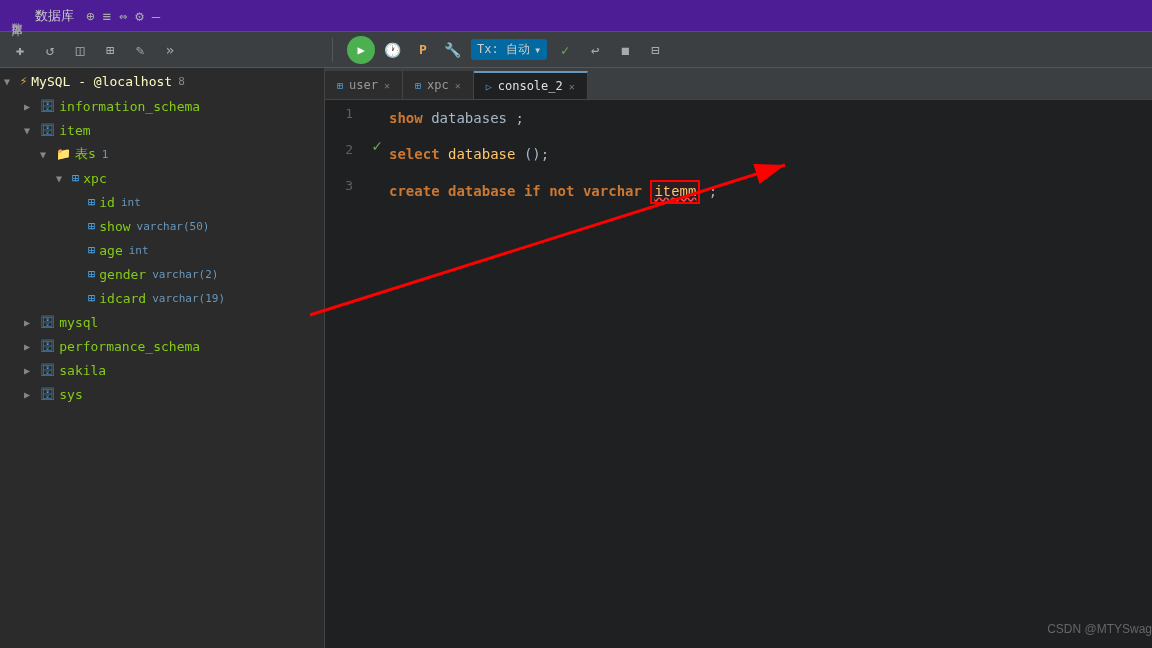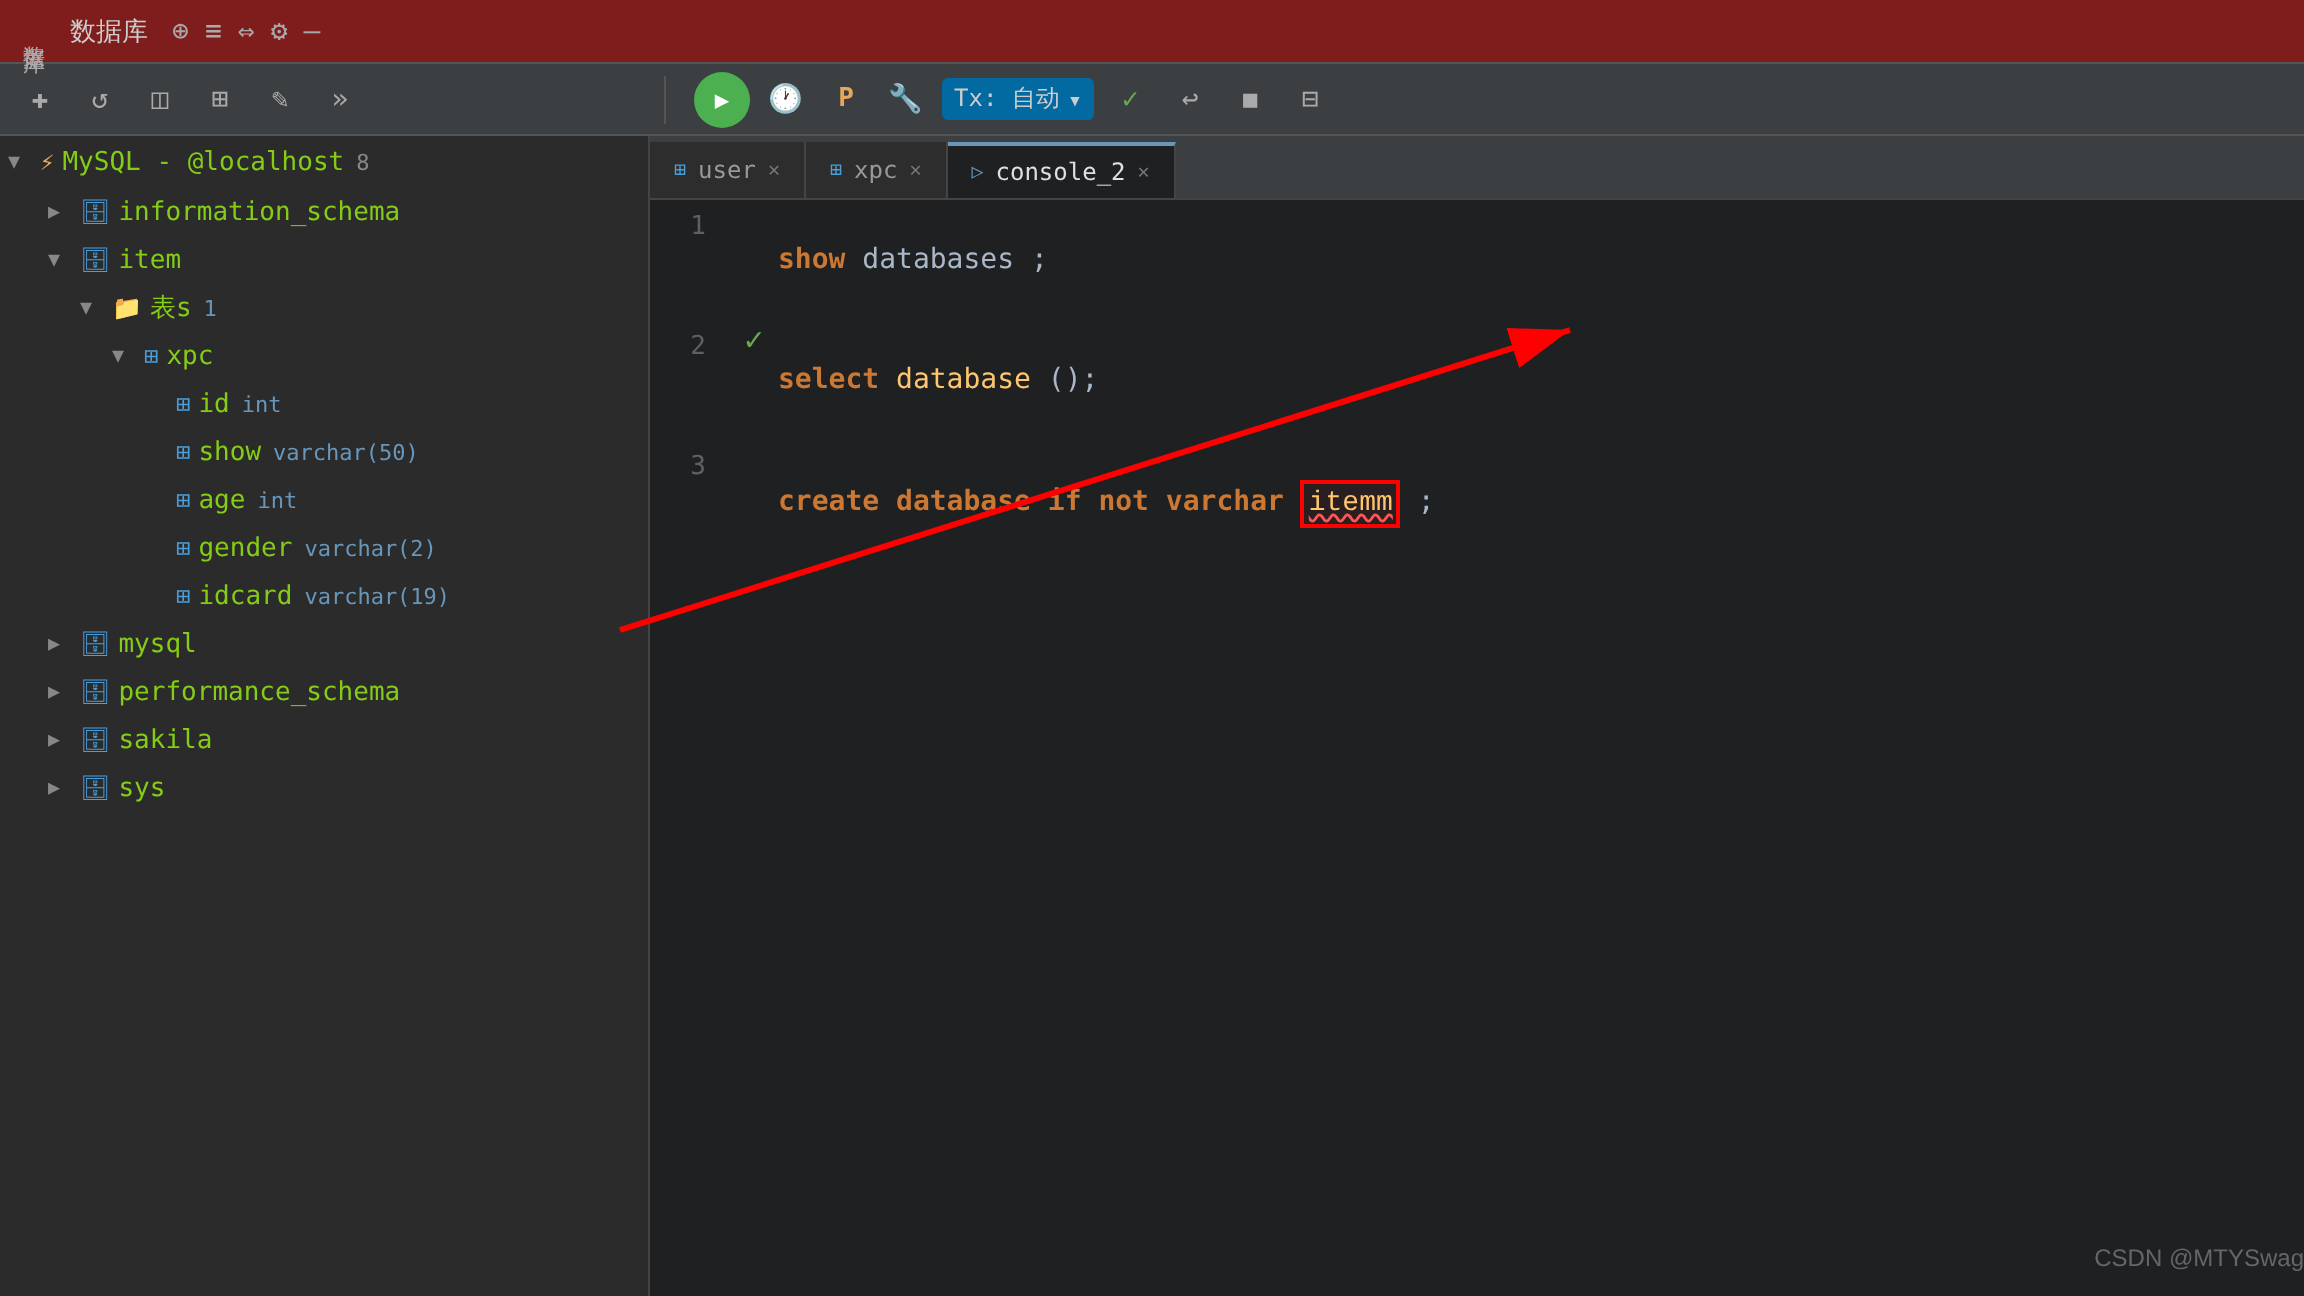--- a/index.html
+++ b/index.html
@@ -8,21 +8,21 @@
       height: 648px;
       background: #2b2b2b;
       font-family: 'Consolas', 'Monaco', monospace;
       overflow: hidden;
       position: relative;
     }
 
     
     .menu-bar {
       height: 32px;
-      background: #7f1d1d;
+      background: #4c1d95;
       display: flex;
       align-items: center;
       padding: 0 8px;
       border-bottom: 1px solid #555;
       gap: 12px;
     }
     .menu-bar-left {
       display: flex;
       align-items: center;
       gap: 12px;
@@ -196,21 +196,21 @@
       align-items: center;
       justify-content: center;
       flex-shrink: 0;
     }
     .checkmark {
       color: #6aa84f;
       font-size: 16px;
     }
     .code-content {
       flex: 1;
-      padding: 20px 0;
+      padding: 8px 0;
       line-height: 20px;
       color: #a9b7c6;
     }
     
     .kw { color: #cc7832; font-weight: bold; }
     .fn { color: #ffc66d; }
     .plain { color: #a9b7c6; }
     .highlight-box {
       display: inline-block;
       border: 2px solid #ff0000;
@@ -319,21 +319,21 @@
   </div>
 </div>
 
 <div class="main-content">
 
   <div class="sidebar">
 
     <div class="conn-node">
       <span class="tree-arrow">▼</span>
       <span class="tree-icon" style="color:#e8a85b;">⚡</span>
-      <span style="color:#84cc16; font-size:13px;">MySQL - @localhost</span>
+      <span style="color:#fef9c3; font-size:13px;">MySQL - @localhost</span>
       <span style="color:#888; font-size:11px; margin-left:6px;">8</span>
     </div>
 
     <div class="tree-item" style="padding-left: 24px;">
       <span class="tree-arrow">▶</span>
       <span class="tree-icon db">🗄</span>
       <span class="tree-label">information_schema</span>
     </div>
 
     <div class="tree-item" style="padding-left: 24px;">

